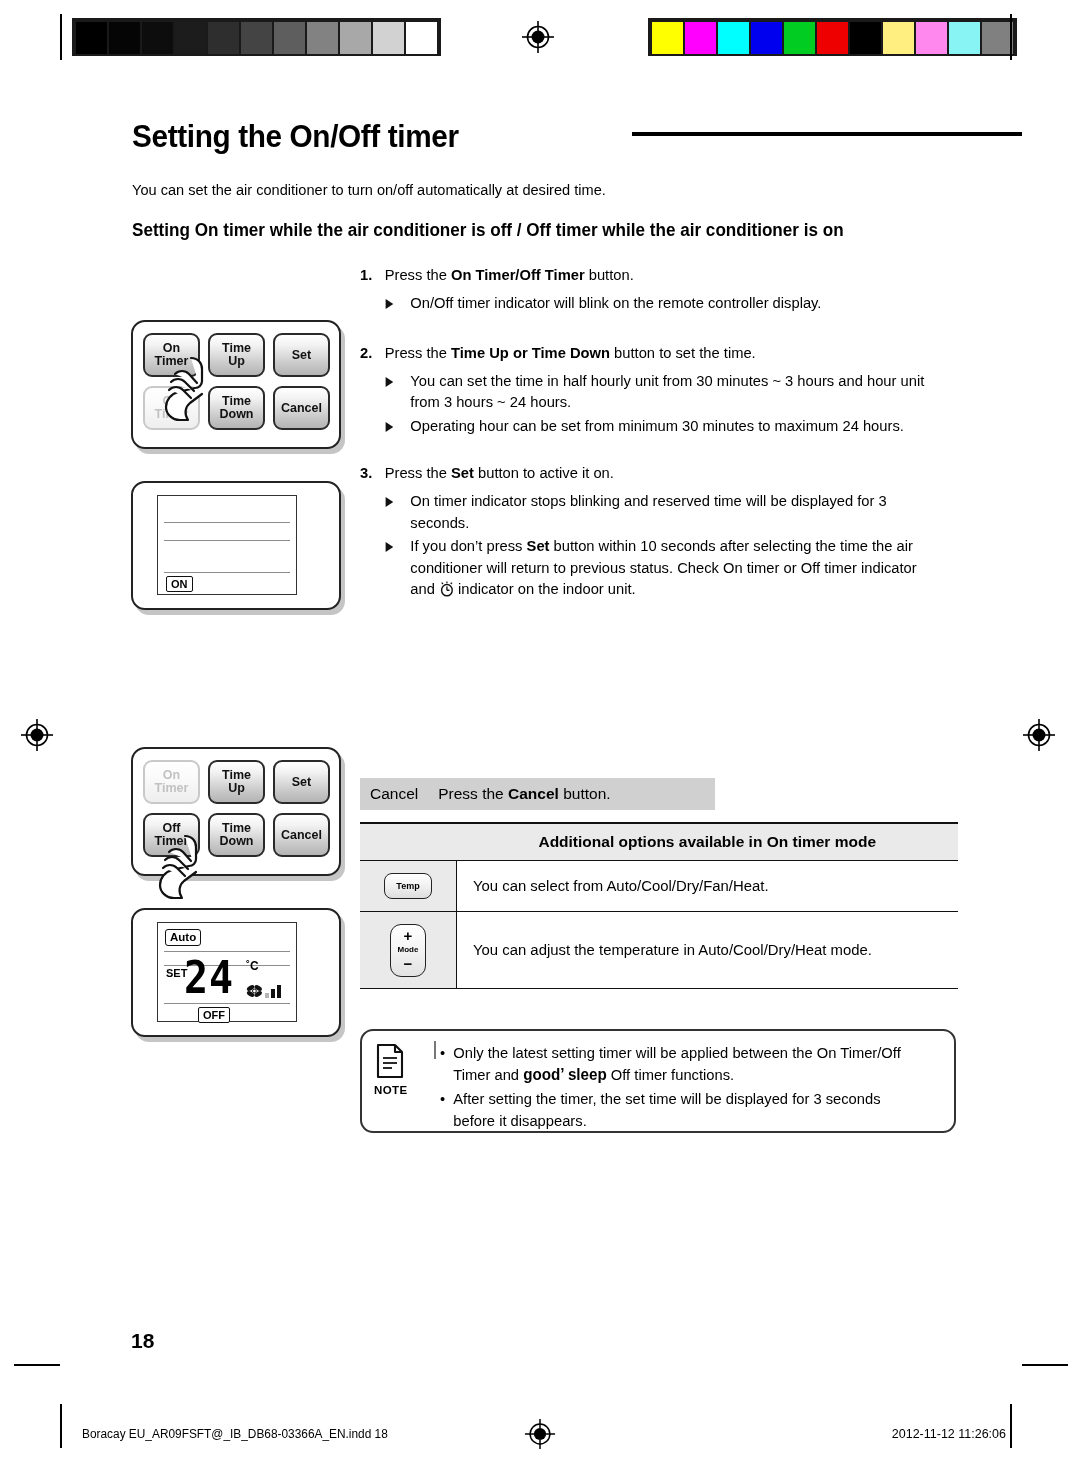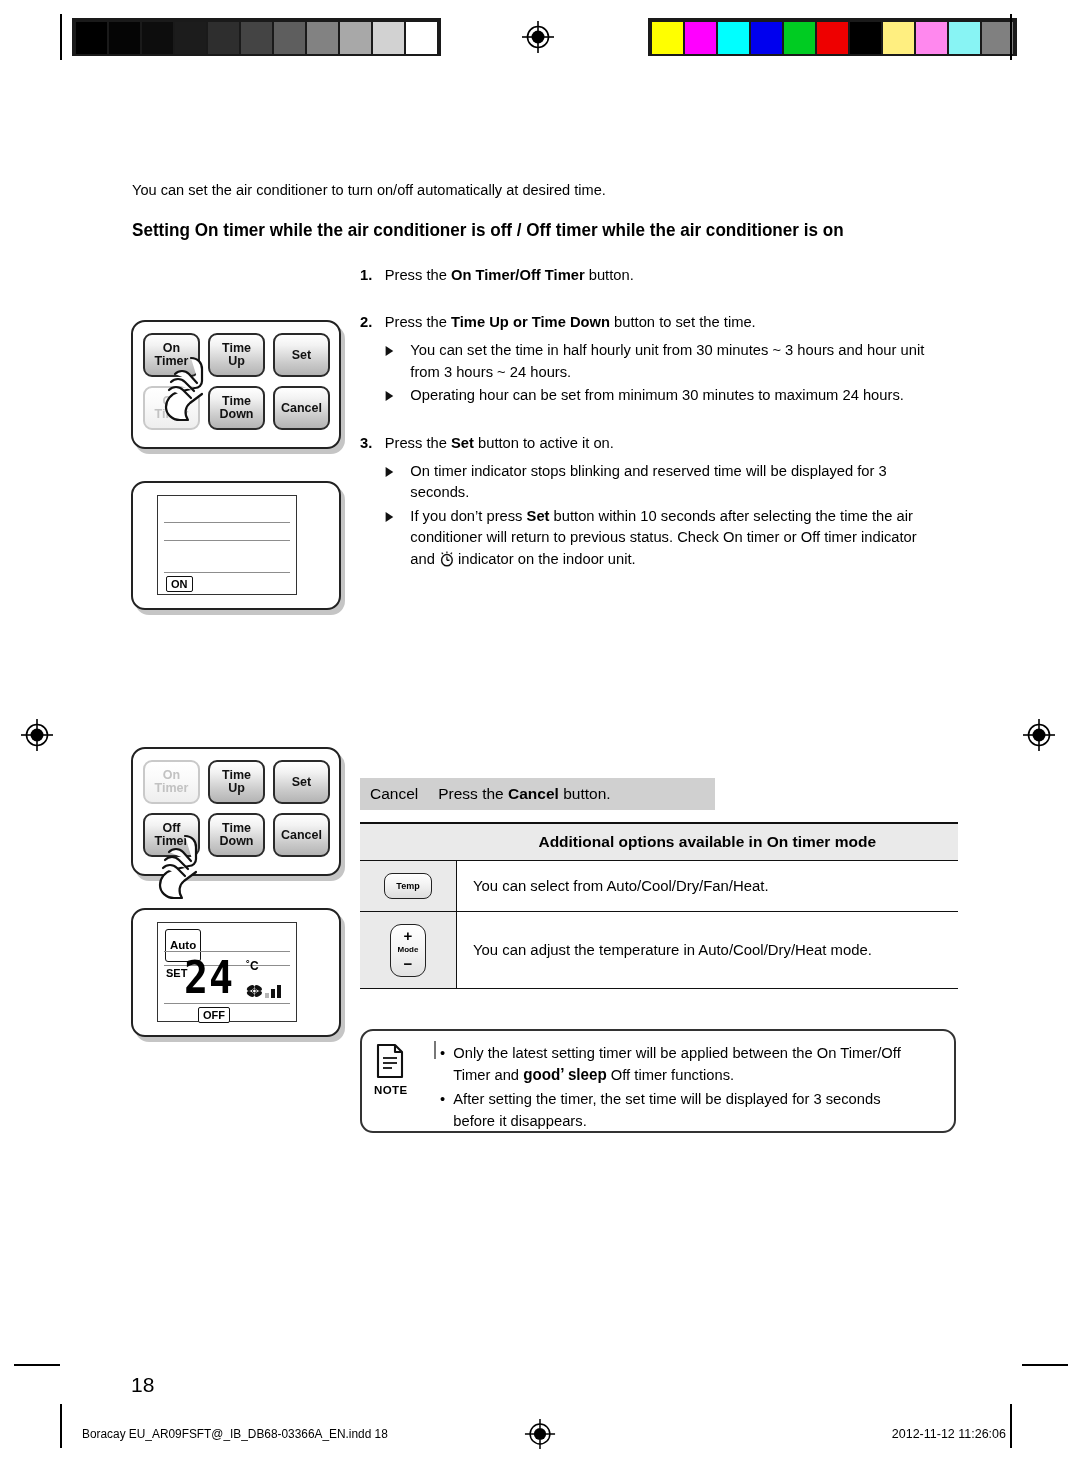--- a/index.html
+++ b/index.html
@@ -116,21 +116,21 @@
     position: absolute; left: 24px; top: 12px; width: 140px; height: 100px;
     border: 1.5px solid #333; background: #fff; box-sizing: border-box;
   }
   .lcd-line { position: absolute; left: 6px; right: 6px; height: 1px; background: #8d8d8d; }
   .lcd-tag {
     position: absolute; border: 1.5px solid #111; border-radius: 2px;
     font-size: 11px; font-weight: 700; padding: 0 4px; line-height: 14px;
     background: #fff;
   }
   .lcd-mode-tag { position: absolute; left: 7px; top: 6px; font-size: 11.5px;
-    font-weight: 700; border: 1.5px solid #111; border-radius: 3px; padding: 8px 4px;
+    font-weight: 700; border: 1.5px solid #111; border-radius: 3px; padding: 0 4px;
     line-height: 15px; }
   .seg-set { position: absolute; left: 8px; top: 44px; font-size: 11px; font-weight: 700; }
   .seg-temp {
     position: absolute; left: 26px; top: 30px; font-size: 40px; font-weight: 700;
     font-family: "DejaVu Sans Mono", monospace; letter-spacing: 1px; line-height: 44px;
     transform: scaleY(1.12); transform-origin: left top;
   }
   .seg-deg { position: absolute; left: 88px; top: 36px; font-size: 12px; font-weight: 700; }
   .fan-ico { position: absolute; left: 88px; top: 60px; }
   .bars { position: absolute; left: 107px; top: 62px; display: flex; align-items: flex-end; gap: 2px; }
@@ -217,21 +217,21 @@
   .note-list li {
     display: flex; gap: 8px; font-size: 15.5px; line-height: 21.5px; margin-bottom: 3px;
     transform: scaleX(0.95); transform-origin: left top;
   }
   .note-list li .dot { flex: 0 0 6px; }
   .gs { font-weight: 700; font-size: 16px; }
 
   
   .page-num {
     position: absolute; left: 131px; top: 1329px;
-    font-size: 21px; font-weight: 400; margin-top: 44px;
+    font-size: 21px; font-weight: 700;
   }
   .footer-rule-l { position: absolute; left: 60px; top: 1404px; width: 1.5px; height: 44px; background: #000; }
   .footer-rule-r { position: absolute; left: 1010px; top: 1404px; width: 1.5px; height: 44px; background: #000; }
   .footer-file {
     position: absolute; left: 82px; top: 1427px; font-size: 12.5px;
     font-family: "Liberation Sans", sans-serif; white-space: nowrap;
     transform: scaleX(0.95); transform-origin: left top;
   }
   .footer-date {
     position: absolute; right: 74px; top: 1427px; font-size: 12.5px; white-space: nowrap;
@@ -301,20 +301,24 @@
       <line x1="1" y1="17" x2="11" y2="17" stroke="#000" stroke-width="1.6"></line>
       <line x1="23" y1="17" x2="33" y2="17" stroke="#000" stroke-width="1.6"></line>
     </svg>
   </div>
 
   <div class="edge-tick crop-v" style="left:60px;  top:14px;"></div>
   <div class="edge-tick crop-v" style="left:1010px;top:14px;"></div>
   <div class="edge-tick crop-h" style="left:14px;  top:1364px;"></div>
   <div class="edge-tick crop-h" style="left:1022px;top:1364px;"></div>
 
+  <div class="title-wrap">
+    <h1 class="doc-title">Setting the On/Off timer</h1>
+    <div class="title-rule"></div>
+  </div>
 
   <div class="intro">You can set the air conditioner to turn on/off automatically at desired time.</div>
   <div class="subhead">Setting On timer while the air conditioner is off / Off timer while the air conditioner is on</div>
 
 
   <div class="remote-panel" id="panel-on">
     <div class="btn-grid">
       <div class="rbtn">
         <div>
           <span>On</span>
@@ -366,20 +370,26 @@
     </div>
   </div>
 
   <div class="steps">
 
     <div class="step">
       <div class="step-title">
         <span class="step-num">1.</span>
         <span><span style="font-weight:400">Press the </span><b>On Timer/Off Timer</b><span style="font-weight:400"> button.</span></span>
       </div>
+      <ul class="bullets">
+        <li>
+          <span class="tri"></span>
+          <span>On/Off timer indicator will blink on the remote controller display.</span>
+        </li>
+      </ul>
     </div>
 
     <div class="step-gap-1"></div>
 
     <div class="step">
       <div class="step-title">
         <span class="step-num">2.</span>
         <span><span style="font-weight:400">Press the </span><b>Time Up</b><span style="font-weight:700"> or </span><b>Time Down</b><span style="font-weight:400"> button to set the time.</span></span>
       </div>
       <ul class="bullets">

